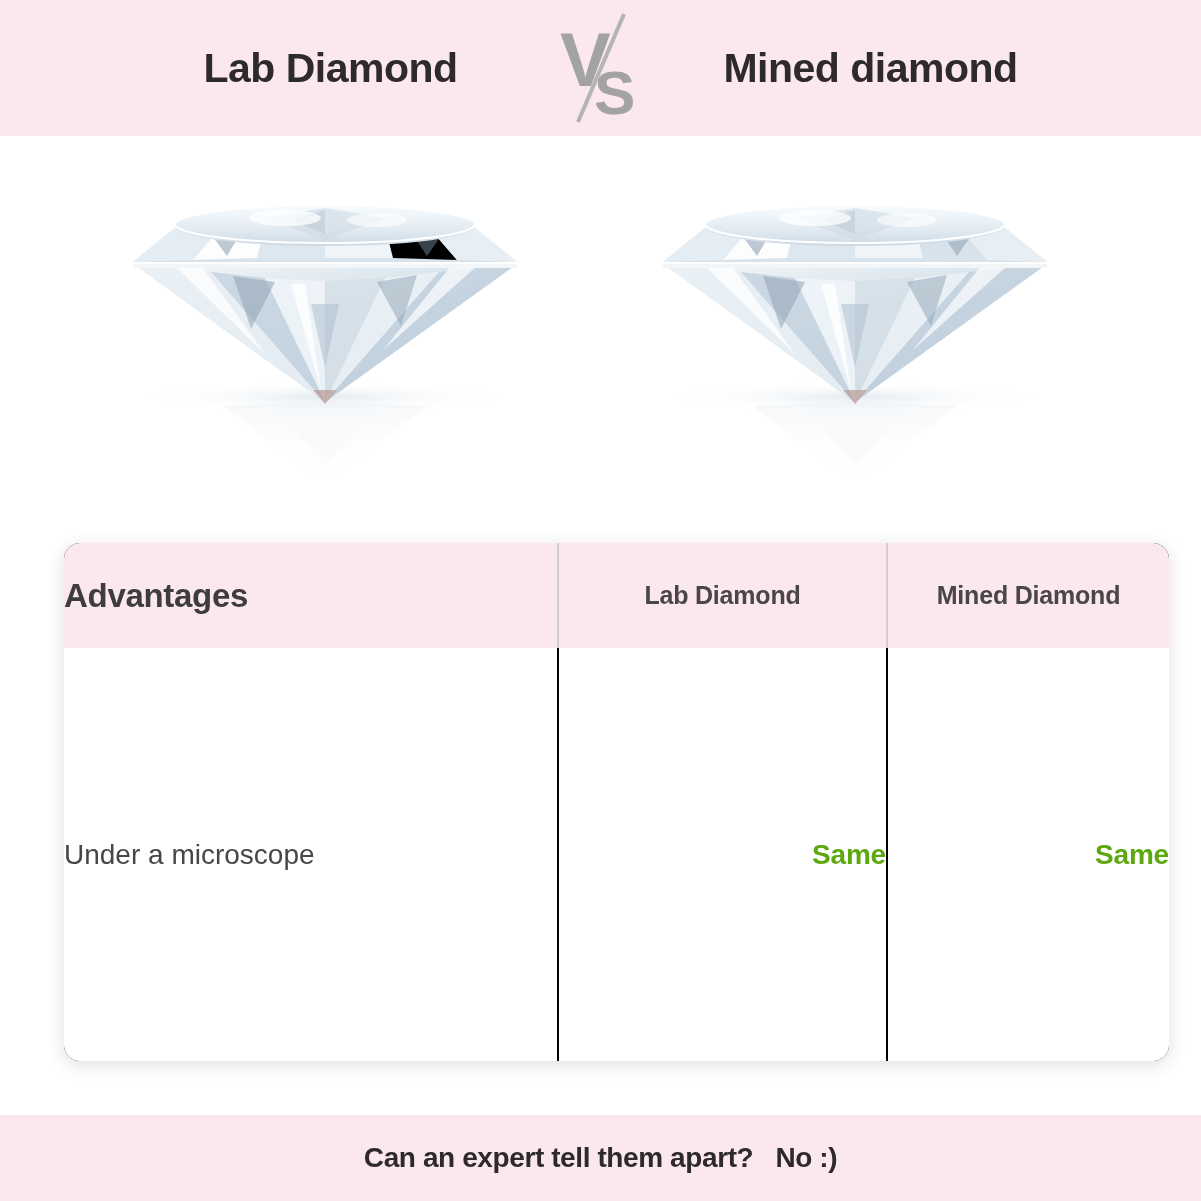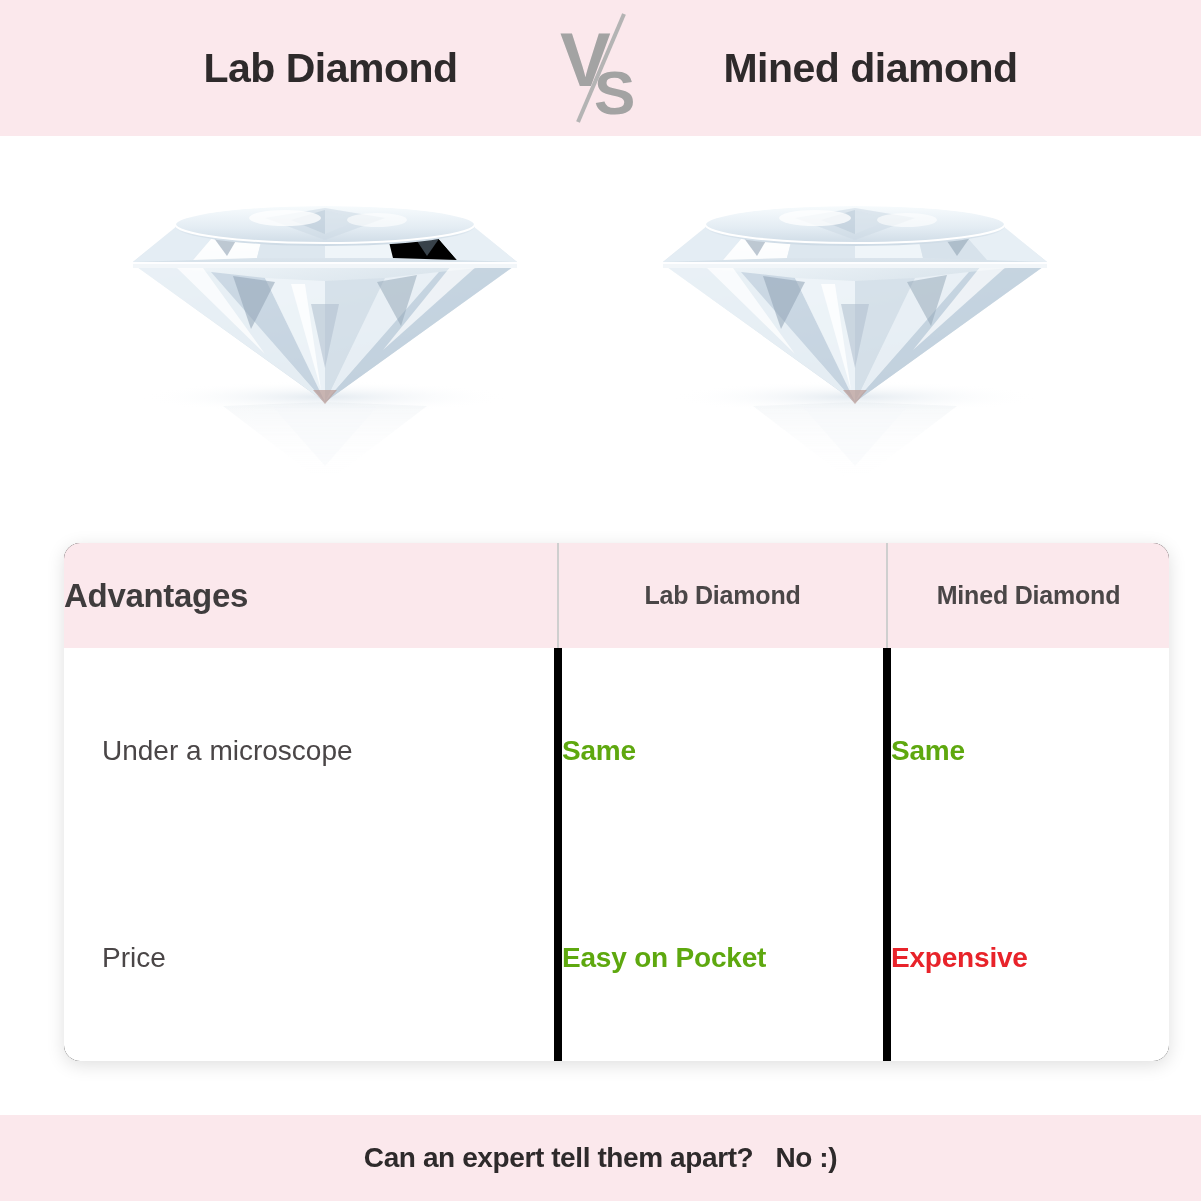--- a/index.html
+++ b/index.html
@@ -126,27 +126,27 @@
   tbody tr.even { background: #f4f4f4; }
 
   .td-feature {
     text-align: left;
     padding-left: 22px;
     font-size: 28px;
     font-weight: 400;
     color: #4a4647;
     line-height: 1.28;
   }
-  .td-feature .ftxt { display: inline-block; max-width: 440px; margin-left: 38px; }
+  .td-feature .ftxt { display: inline-block; max-width: 440px; }
 
   .td-value {
-    text-align: left;
+    text-align: right;
     font-size: 28px;
     font-weight: 700;
-    border-left: 8px solid #000000;
+    border-left: 2px solid #000000;
     letter-spacing: -0.2px;
   }
   .val-good { color: #5ea80f; }
   .val-bad  { color: #e8232a; }
 
   
   .footer-band {
     position: absolute;
     left: 0;
     top: 1115px;
@@ -354,27 +354,20 @@
         </tr>
       </thead>
       <tbody>
         <tr class="odd">
           <td class="td-feature">
             <span class="ftxt">Under a microscope</span>
           </td>
           <td class="td-value val-good">Same</td>
           <td class="td-value val-good">Same</td>
         </tr>
-        <tr class="odd">
-          <td class="td-feature">
-            <span class="ftxt">Price</span>
-          </td>
-          <td class="td-value val-good">Easy on Pocket</td>
-          <td class="td-value val-bad">Expensive</td>
-        </tr>
       </tbody>
     </table>
   </div>
 
   <div class="footer-band">
     <div class="footer-text">Can an expert tell them apart?   No :)</div>
   </div>
 
 </div>
 

